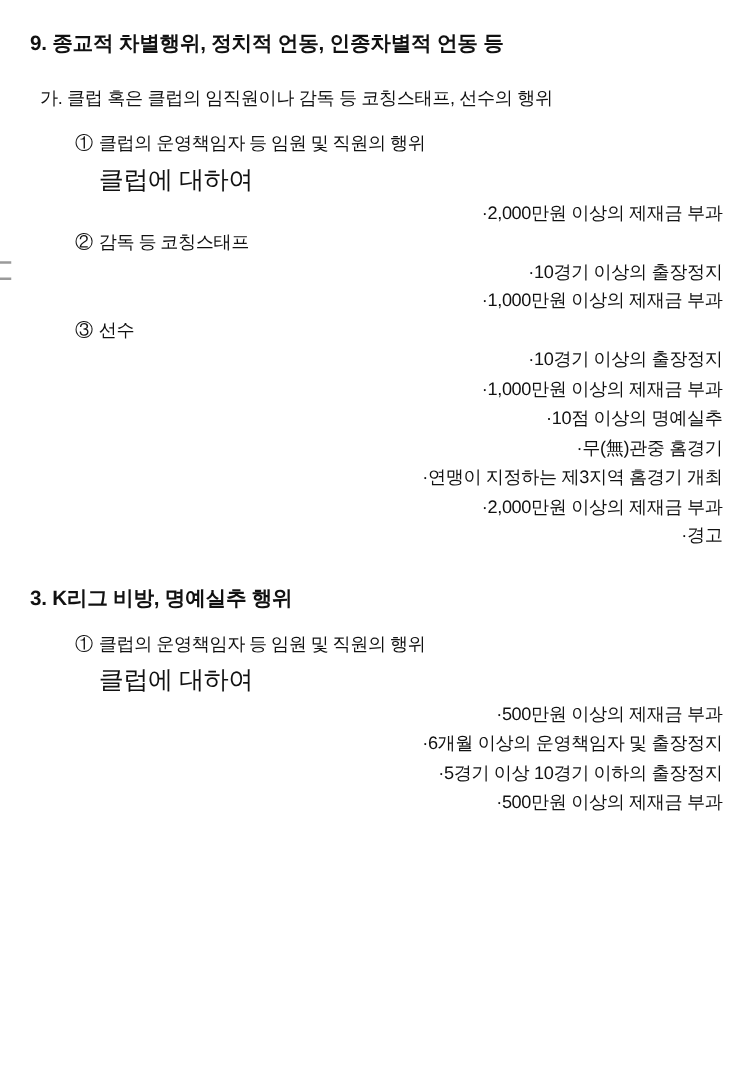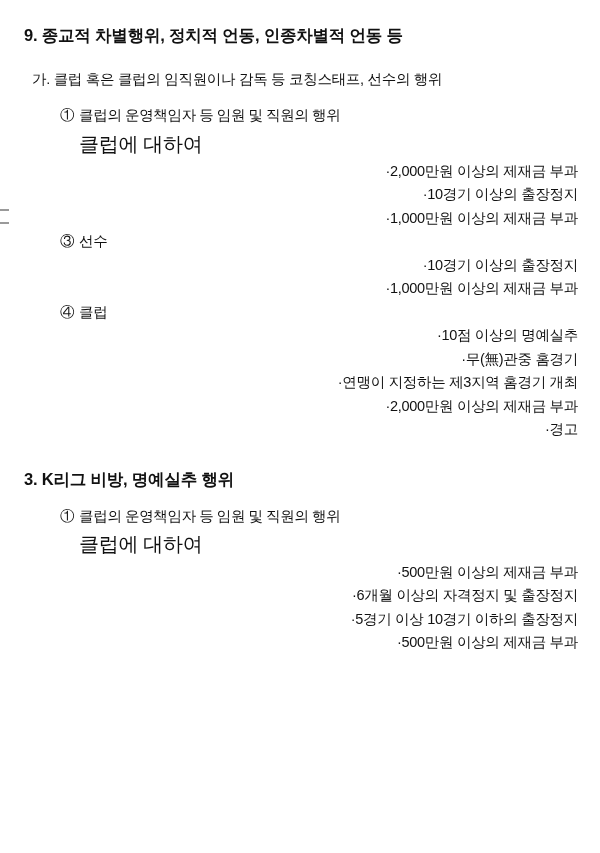--- a/index.html
+++ b/index.html
@@ -116,40 +116,40 @@
         <div class="item-title">
           <span class="item-marker">①</span><span>클럽의 운영책임자 등 임원 및 직원의 행위</span>
         </div>
         <div class="item-subline">클럽에 대하여</div>
         <ul class="bullets">
           <li class="bullet"><span class="bullet-dot">·</span><span>2,000만원 이상의 제재금 부과</span></li>
         </ul>
       </li>
 
       <li class="item">
+        <div class="item-title">
+          <span class="item-marker">②</span><span>감독 등 코칭스태프</span>
+        </div>
         <ul class="bullets">
           <li class="bullet"><span class="bullet-dot">·</span><span>10경기 이상의 출장정지</span></li>
           <li class="bullet"><span class="bullet-dot">·</span><span>1,000만원 이상의 제재금 부과</span></li>
         </ul>
       </li>
 
       <li class="item">
         <div class="item-title">
           <span class="item-marker">③</span><span>선수</span>
         </div>
         <ul class="bullets">
           <li class="bullet"><span class="bullet-dot">·</span><span>10경기 이상의 출장정지</span></li>
           <li class="bullet"><span class="bullet-dot">·</span><span>1,000만원 이상의 제재금 부과</span></li>
         </ul>
       </li>
 
       <li class="item">
-        <div class="item-title">
-          <span class="item-marker">④</span><span>클럽</span>
-        </div>
         <ul class="bullets">
           <li class="bullet"><span class="bullet-dot">·</span><span>10점 이상의 명예실추</span></li>
           <li class="bullet"><span class="bullet-dot">·</span><span>무(無)관중 홈경기</span></li>
           <li class="bullet"><span class="bullet-dot">·</span><span>연맹이 지정하는 제3지역 홈경기 개최</span></li>
           <li class="bullet"><span class="bullet-dot">·</span><span>2,000만원 이상의 제재금 부과</span></li>
           <li class="bullet"><span class="bullet-dot">·</span><span>경고</span></li>
         </ul>
       </li>
 
     </ul>
@@ -165,21 +165,21 @@
           <span class="item-marker">①</span><span>클럽의 운영책임자 등 임원 및 직원의 행위</span>
         </div>
         <div class="item-subline">클럽에 대하여</div>
         <ul class="bullets">
           <li class="bullet"><span class="bullet-dot">·</span><span>500만원 이상의 제재금 부과</span></li>
         </ul>
       </li>
 
       <li class="item">
         <ul class="bullets">
-          <li class="bullet"><span class="bullet-dot">·</span><span>6개월 이상의 자격정지 및 출장정지</span></li>
+          <li class="bullet"><span class="bullet-dot">·</span><span>6개월 이상의 운영책임자 및 출장정지</span></li>
           <li class="bullet"><span class="bullet-dot">·</span><span>5경기 이상 10경기 이하의 출장정지</span></li>
           <li class="bullet"><span class="bullet-dot">·</span><span>500만원 이상의 제재금 부과</span></li>
         </ul>
       </li>
 
     </ul>
   </div>
 
 </div>
 

